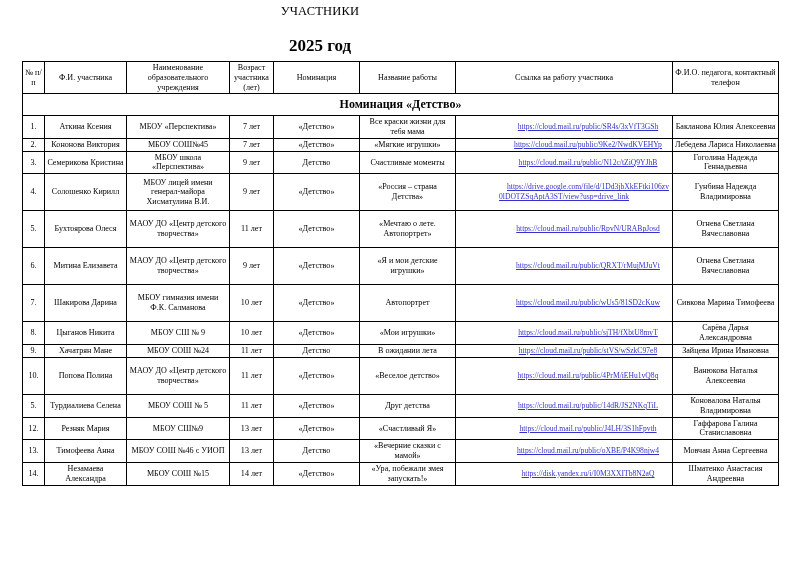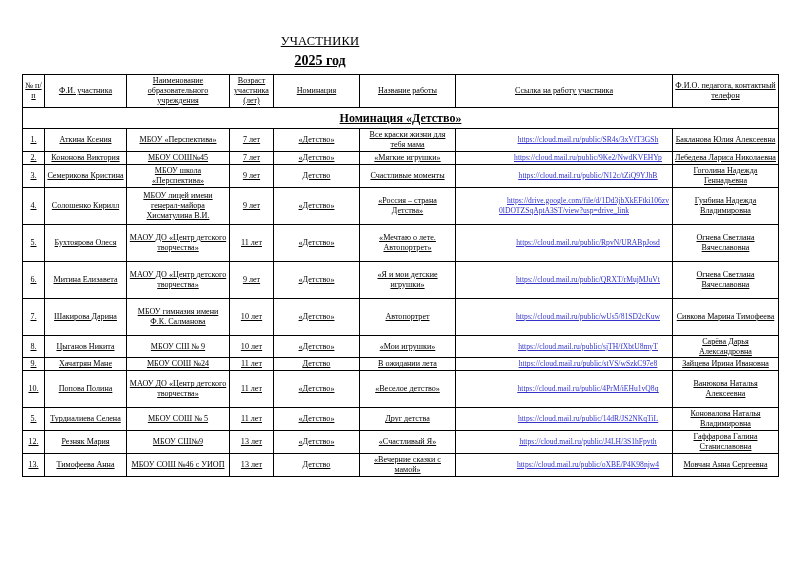--- a/index.html
+++ b/index.html
@@ -11,42 +11,41 @@
     width: 800px;
     height: 566px;
     font-family: "Liberation Serif", "DejaVu Serif", serif;
     color: #000000;
     overflow: hidden;
   }
   #page {
     width: 640px;
     height: 566px;
     box-sizing: border-box;
-    padding: 34px 22px 0 22px;
+    padding: 4px 22px 0 22px;
     position: relative;
-    text-decoration: underline;
   }
   .title-block {
     text-align: center;
     line-height: 1.18;
   }
   .title-main {
     font-size: 12.5px;
     font-weight: normal;
     letter-spacing: 0.2px;
   }
   .title-sub {
     font-size: 11.5px;
     font-weight: bold;
     margin-top: 1px;
   }
   .title-year {
-    font-size: 14px;
+    font-size: 17px;
     font-weight: bold;
-    margin-top: 4px;
+    margin-top: 17px;
   }
   table.participants {
     border-collapse: collapse;
     width: 756px;
     margin-top: 5px;
     table-layout: fixed;
   }
   table.participants td,
   table.participants th {
     border: 1px solid #000000;
@@ -254,16 +253,26 @@
         <tr>
           <td class="num">13.</td>
           <td>Тимофеева Анна</td>
           <td>МБОУ СОШ №46 с УИОП</td>
           <td>13 лет</td>
           <td>Детство</td>
           <td>«Вечерние сказки с мамой»</td>
           <td class="link-cell"><a class="work-link" href="#">https://cloud.mail.ru/public/oXBE/P4K98njw4</a></td>
           <td>Мовчан Анна Сергеевна</td>
         </tr>
+        <tr>
+          <td class="num">14.</td>
+          <td>Незамаева Александра</td>
+          <td>МБОУ СОШ №15</td>
+          <td>14 лет</td>
+          <td>«Детство»</td>
+          <td>«Ура, побежали змея запускать!»</td>
+          <td class="link-cell"><a class="work-link" href="#">https://disk.yandex.ru/i/I0M3XXITb8N2aQ</a></td>
+          <td>Шматенко Анастасия Андреевна</td>
+        </tr>
       </tbody>
   </table>
 
 </div>
 
 </body></html>

